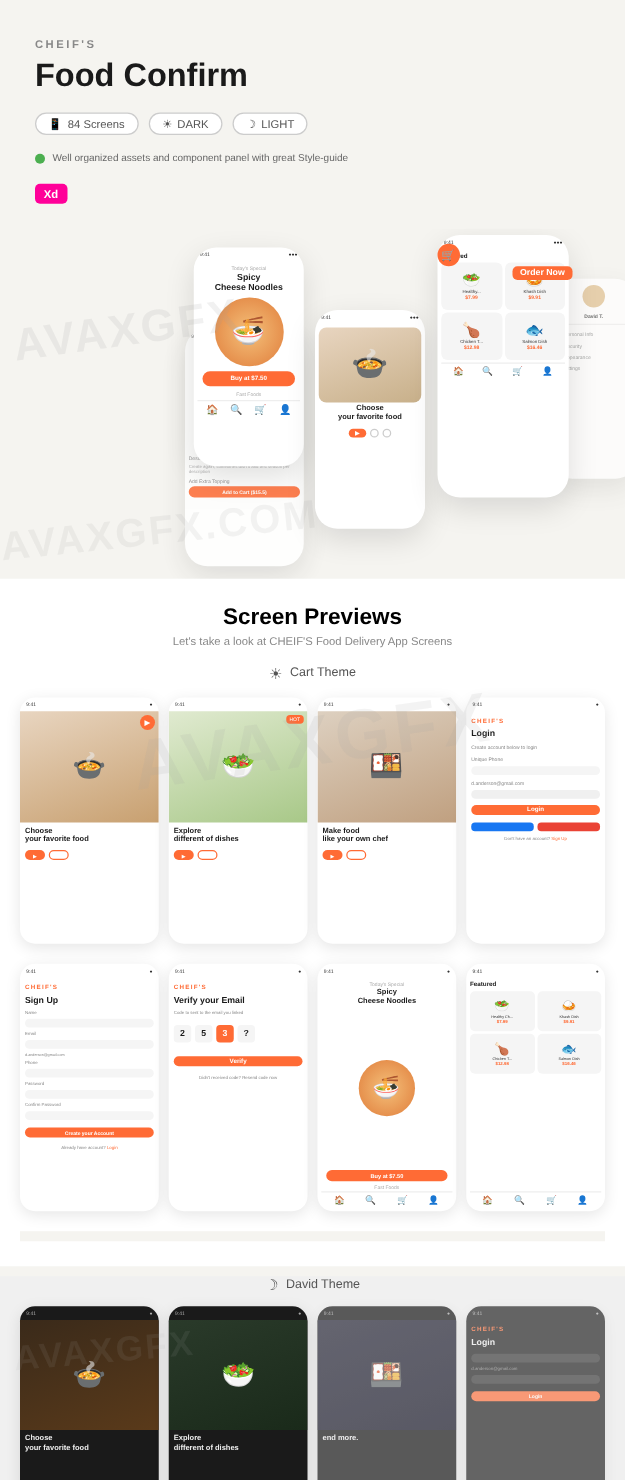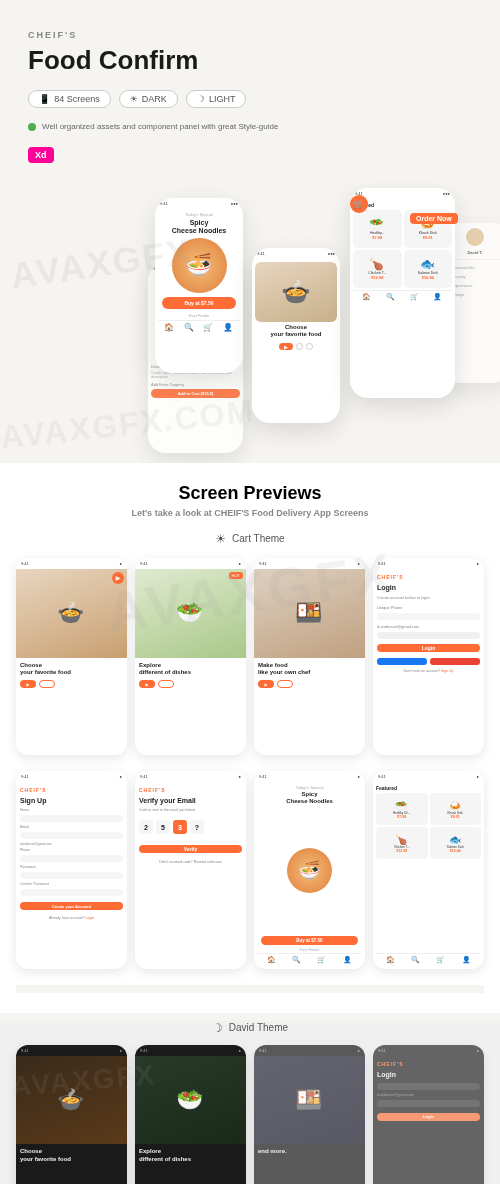--- a/index.html
+++ b/index.html
@@ -93,21 +93,20 @@
       font-size: 18px;
       font-weight: 700;
       color: #000000;
       margin-bottom: 4px;
     }
     .section-subtitle {
       text-align: center;
       font-size: 9px;
       color: #888;
       margin-bottom: 14px;
-      font-weight: bold;
     }
 
     .theme-label {
       display: flex;
       align-items: center;
       justify-content: center;
       gap: 6px;
       font-size: 10px;
       color: #555;
       margin-bottom: 12px;

